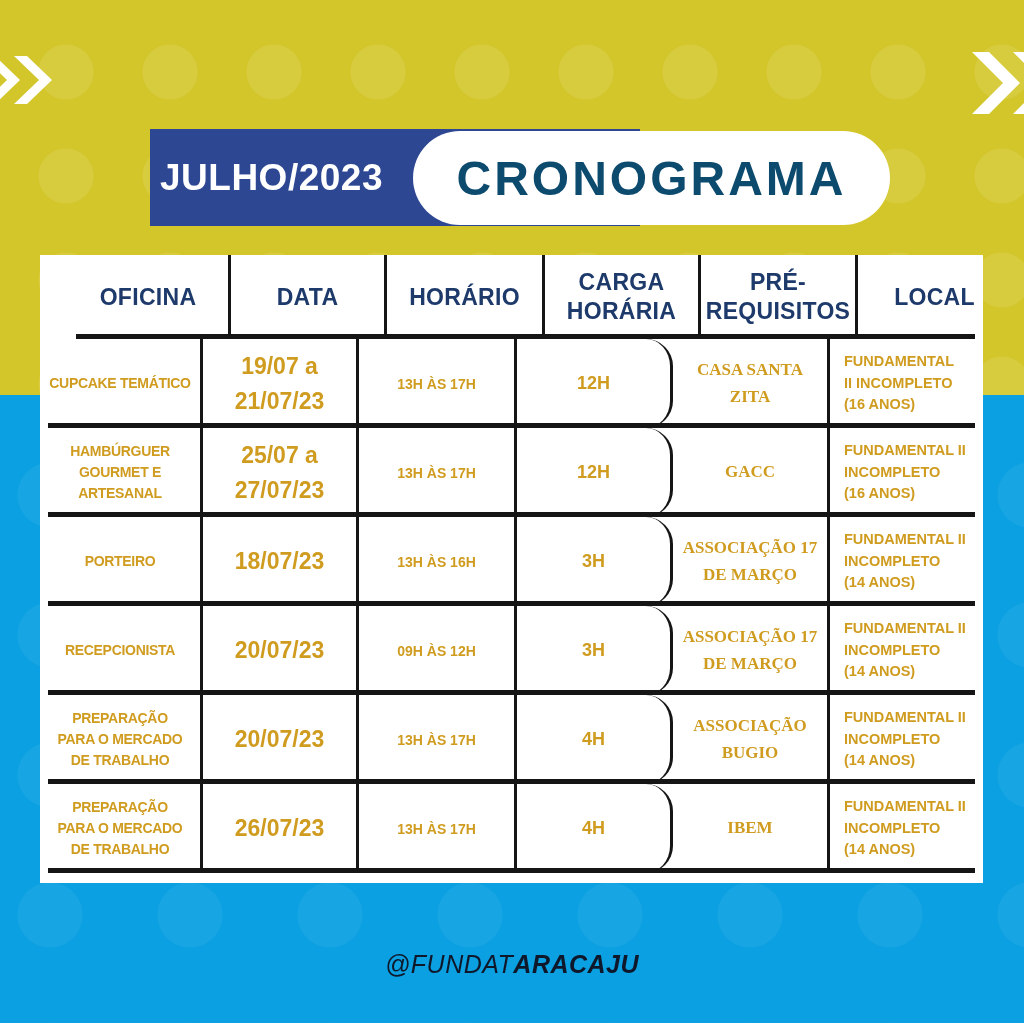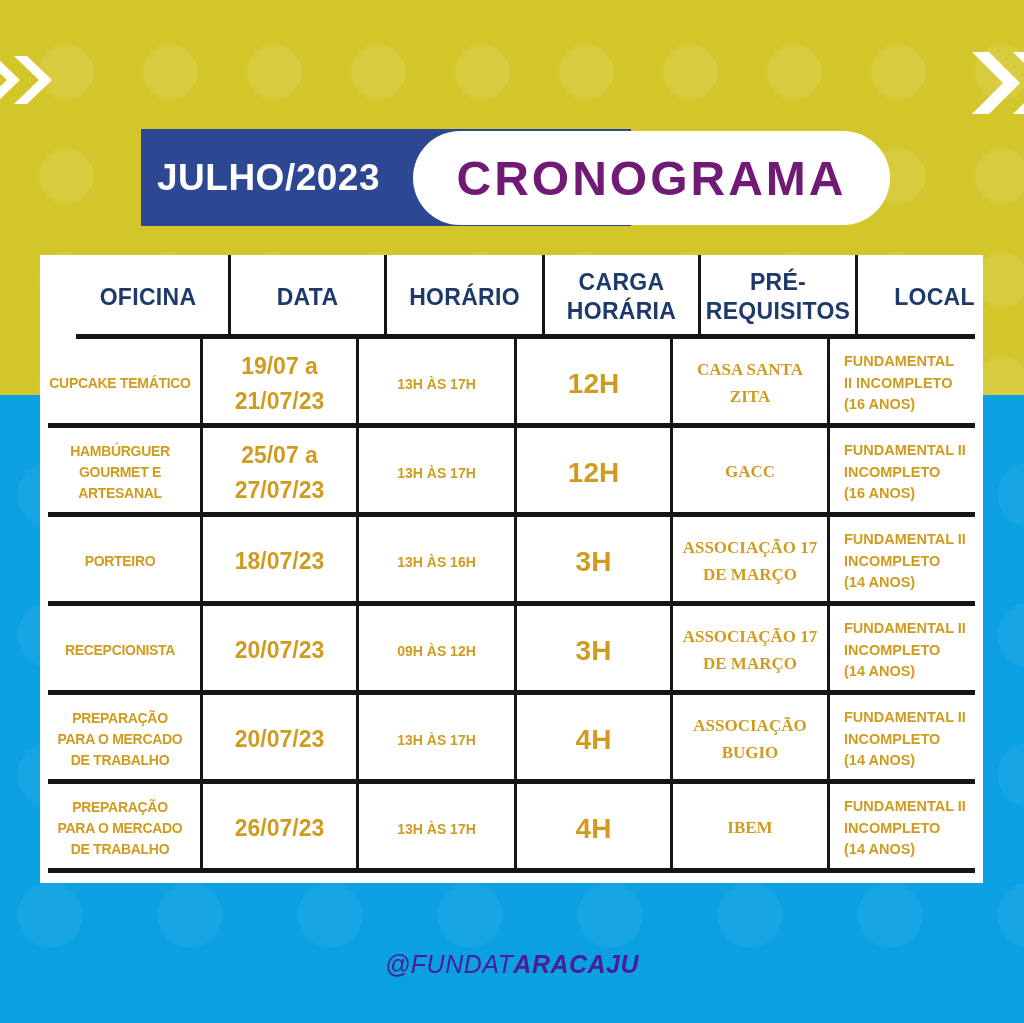--- a/index.html
+++ b/index.html
@@ -31,34 +31,34 @@
     background-size:140px 140px; background-position:-20px 30px;
   }
 
   
   .chevrons{ position:absolute; }
   .chevrons-left{ left:-18px; top:56px; }
   .chevrons-right{ left:972px; top:52px; }
 
   
   .month-box{
-    position:absolute; left:141px; top:129px; width:490px; height:97px;
+    position:absolute; left:150px; top:129px; width:490px; height:97px;
     background:#2d4793; display:flex; align-items:center;
-    padding-left:16px;
+    padding-left:10px;
   }
   .month-box span{
     color:#ffffff; font-weight:700; font-size:37px; letter-spacing:.5px;
   }
   .title-pill{
     position:absolute; left:413px; top:131px; width:477px; height:94px;
     background:#ffffff; border-radius:47px;
     display:flex; align-items:center; justify-content:center;
   }
   .title-pill span{
-    color:#701a75; font-weight:700; font-size:48px; letter-spacing:3px;
+    color:#0c4a6e; font-weight:700; font-size:48px; letter-spacing:3px;
   }
 
   
   .panel{
     position:absolute; left:40px; top:255px; width:943px;
     background:#ffffff; padding-bottom:10px;
   }
   .trow{
     position:relative;
     display:grid;
@@ -76,31 +76,31 @@
   }
   .cell:not(:last-child){ border-right:3px solid #151515; }
   .th{
     color:#1d3a6b; font-weight:700; font-size:23px; line-height:1.25;
     letter-spacing:.3px; padding:0 2px;
   }
   .td{ color:#d09c20; font-weight:700; }
   .c0.td{ font-size:14px; line-height:1.5; letter-spacing:-0.3px; padding:0 4px; }
   .c1.td{ font-size:23px; line-height:1.5; }
   .c2.td{ font-size:14px; }
-  .c3.td{ font-size:28px; }
+  .c3.td{ font-size:18px;border-radius:27px; }
   .c4.td{ font-size:17px; line-height:1.55;font-family:Liberation Serif, serif; }
   .c5.td{
     font-size:14.5px; line-height:1.5; justify-content:flex-start;
     text-align:left; padding-left:14px; padding-right:4px;
   }
 
   
   .footer{
     position:absolute; left:0; top:950px; width:1024px;
-    text-align:center; color:#4c1d95; font-style:italic;
+    text-align:center; color:#0f172a; font-style:italic;
     font-size:25px; letter-spacing:.5px;
   }
   .footer .light{ font-weight:400; }
   .footer .bold{ font-weight:800; }
 </style>
 </head>
 <body>
 
 <div class="canvas">
 

